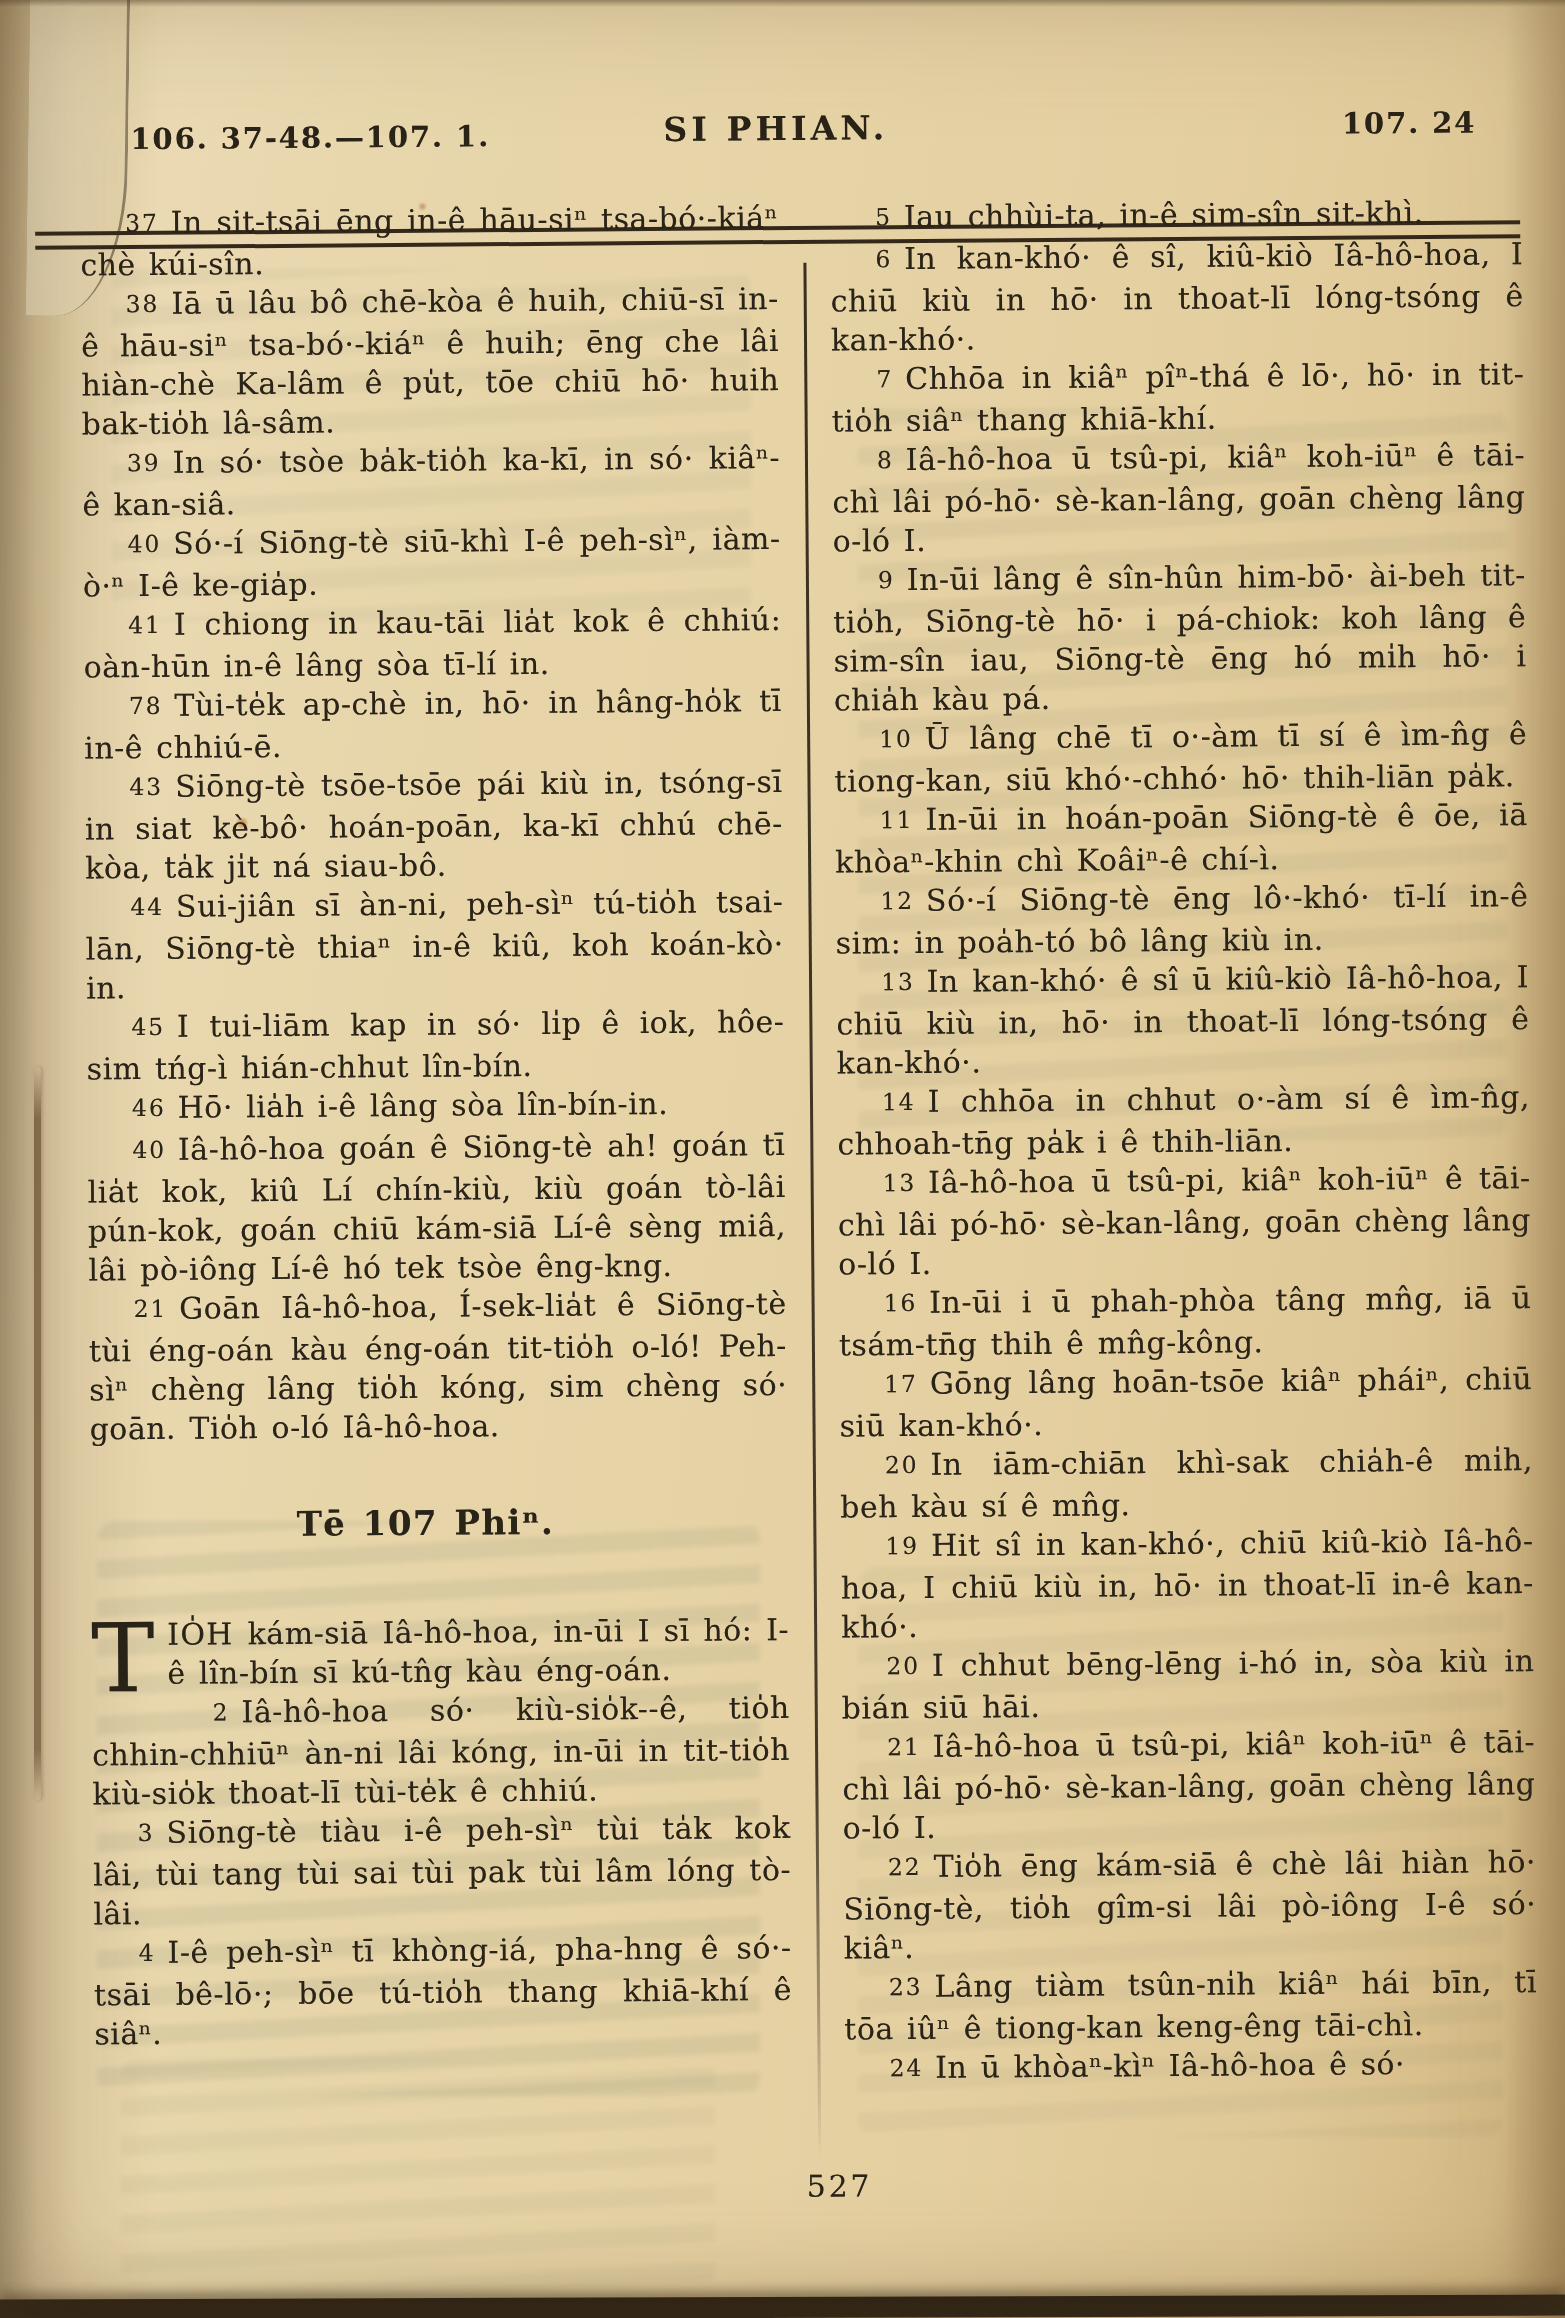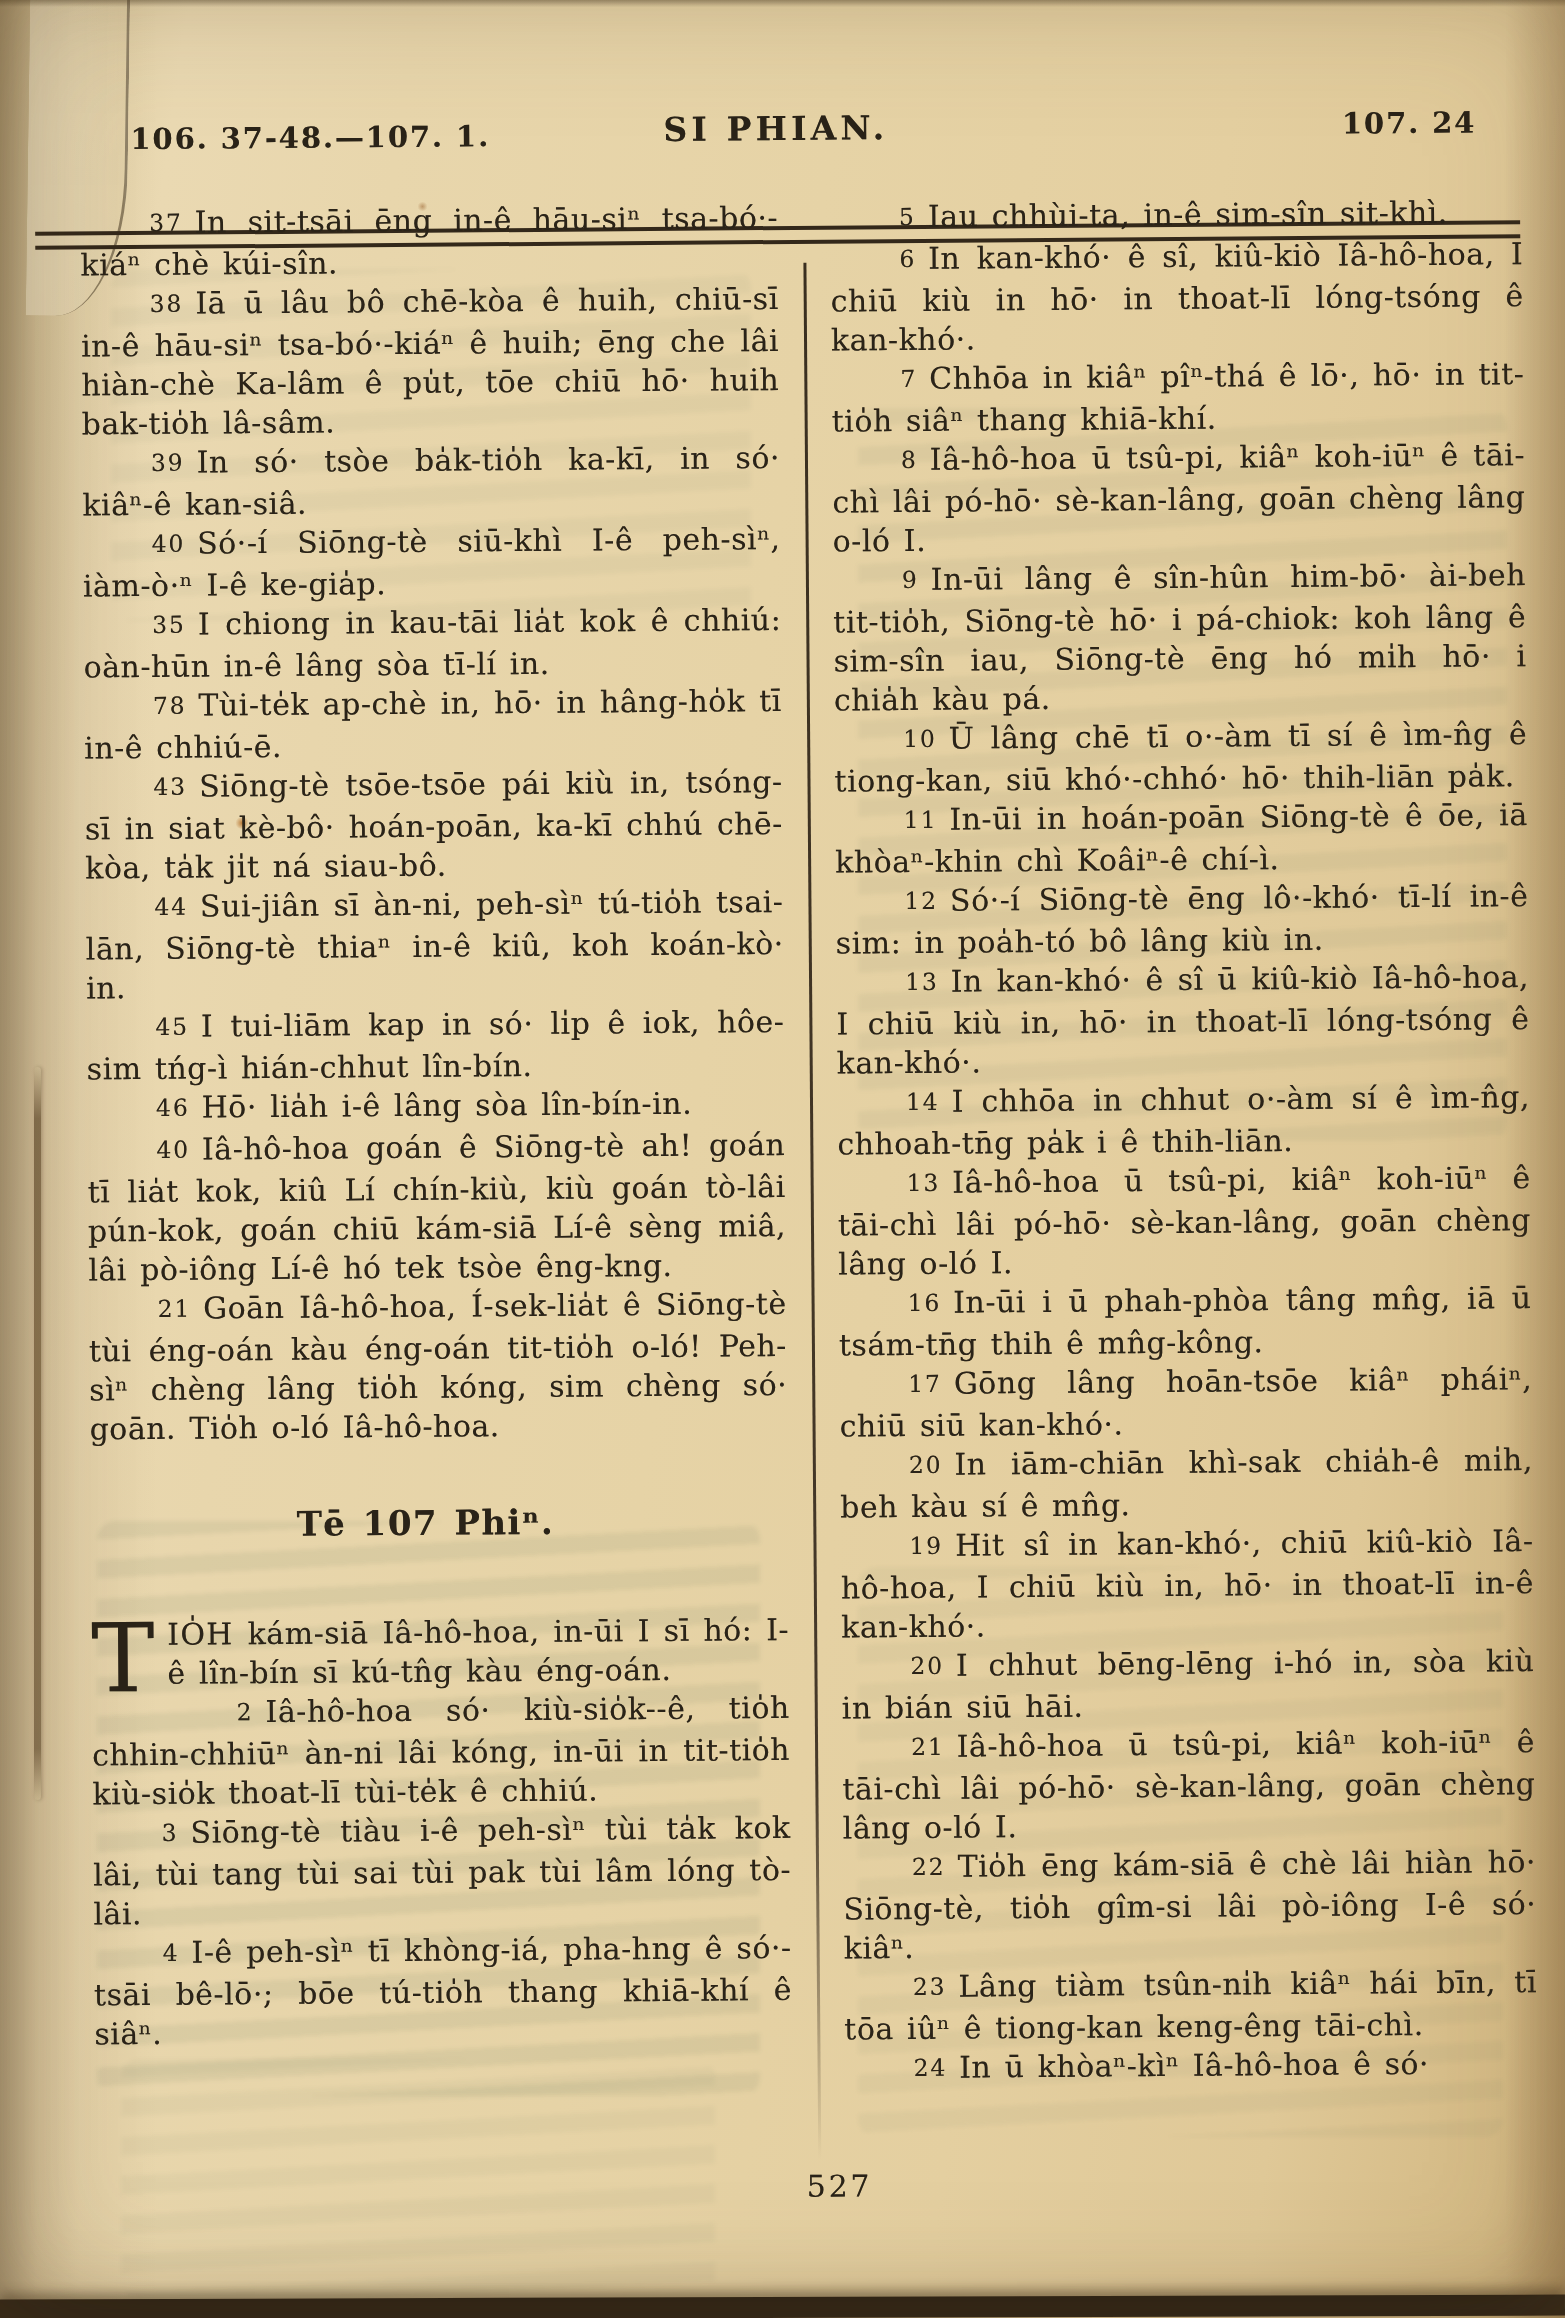--- a/index.html
+++ b/index.html
@@ -99,21 +99,21 @@
   .col {
     position: absolute; top: 198px;
     font-size: 30px; line-height: 39px;
     text-align: justify; letter-spacing: 0.5px; word-spacing: 3.2px;
   }
   .col-left  { left: 86px;  width: 698px; }
   .col-right { left: 836px; width: 693px; }
   p.verse { margin: 0; text-indent: 45px; }
   p.verse .vn {
     font-size: 0.78em; letter-spacing: 1.9px;
-    padding-right: 12px; position: relative; top: -0.08em; margin-left: 24px;
+    padding-right: 12px; position: relative; top: -0.08em;
   }
   .psalm-heading {
     font-size: 34px; font-weight: bold; text-align: center;
     letter-spacing: 1.4px; margin: 58px 28px 70px 0; text-indent: 0;
   }
   p.incipit { text-indent: 0; }
   .dropcap {
     float: left; font-size: 95px; line-height: 0.8;
     padding: 4.6px 12px 0 0;
   }
@@ -146,21 +146,21 @@
     <span class="head-center">SI PHIAN.</span>
     <span class="head-right">107. 24</span>
     <div class="head-rule"></div>
     <div class="col-rule"></div>
 
     <div class="col col-left" id="col-left">
         <p class="verse"><span class="vn">37</span>In sit-tsāi ēng in-ê hāu-siⁿ tsa-bó·-kiáⁿ chè kúi-sîn.</p>
         <p class="verse"><span class="vn">38</span>Iā ū lâu bô chē-kòa ê huih, chiū-sī in-ê hāu-siⁿ tsa-bó·-kiáⁿ ê huih; ēng che lâi hiàn-chè Ka-lâm ê pu̍t, tōe chiū hō· huih bak-tio̍h lâ-sâm.</p>
         <p class="verse"><span class="vn">39</span>In só· tsòe ba̍k-tio̍h ka-kī, in só· kiâⁿ-ê kan-siâ.</p>
         <p class="verse"><span class="vn">40</span>Só·-í Siōng-tè siū-khì I-ê peh-sìⁿ, iàm-ò·ⁿ I-ê ke-gia̍p.</p>
-        <p class="verse"><span class="vn">35</span>I chiong in kau-tāi lia̍t kok ê chhiú: oàn-hūn in-ê lâng sòa tī-lí in.</p>
+        <p class="verse"><span class="vn">41</span>I chiong in kau-tāi lia̍t kok ê chhiú: oàn-hūn in-ê lâng sòa tī-lí in.</p>
         <p class="verse"><span class="vn">78</span>Tùi-te̍k ap-chè in, hō· in hâng-ho̍k tī in-ê chhiú-ē.</p>
         <p class="verse"><span class="vn">43</span>Siōng-tè tsōe-tsōe pái kiù in, tsóng-sī in siat kè-bô· hoán-poān, ka-kī chhú chē-kòa, ta̍k ji̍t ná siau-bô.</p>
         <p class="verse"><span class="vn">44</span>Sui-jiân sī àn-ni, peh-sìⁿ tú-tio̍h tsai-lān, Siōng-tè thiaⁿ in-ê kiû, koh koán-kò· in.</p>
         <p class="verse"><span class="vn">45</span>I tui-liām kap in só· li̍p ê iok, hôe-sim tńg-ì hián-chhut lîn-bín.</p>
         <p class="verse"><span class="vn">46</span>Hō· lia̍h i-ê lâng sòa lîn-bín-in.</p>
         <p class="verse"><span class="vn">40</span>Iâ-hô-hoa goán ê Siōng-tè ah! goán tī lia̍t kok, kiû Lí chín-kiù, kiù goán tò-lâi pún-kok, goán chiū kám-siā Lí-ê sèng miâ, lâi pò-iông Lí-ê hó tek tsòe êng-kng.</p>
         <p class="verse"><span class="vn">21</span>Goān Iâ-hô-hoa, Í-sek-lia̍t ê Siōng-tè tùi éng-oán kàu éng-oán tit-tio̍h o-ló! Peh-sìⁿ chèng lâng tio̍h kóng, sim chèng só· goān. Tio̍h o-ló Iâ-hô-hoa.</p>
         <h2 class="psalm-heading">Tē 107 Phiⁿ.</h2>
         <p class="verse incipit"><span class="dropcap">T</span><span class="incipit-caps">IO̍H</span> kám-siā Iâ-hô-hoa, in-ūi I sī hó: I-ê lîn-bín sī kú-tn̂g kàu éng-oán.</p>
         <p class="verse"><span class="vn">2</span>Iâ-hô-hoa só· kiù-sio̍k--ê, tio̍h chhin-chhiūⁿ àn-ni lâi kóng, in-ūi in tit-tio̍h kiù-sio̍k thoat-lī tùi-te̍k ê chhiú.</p>

